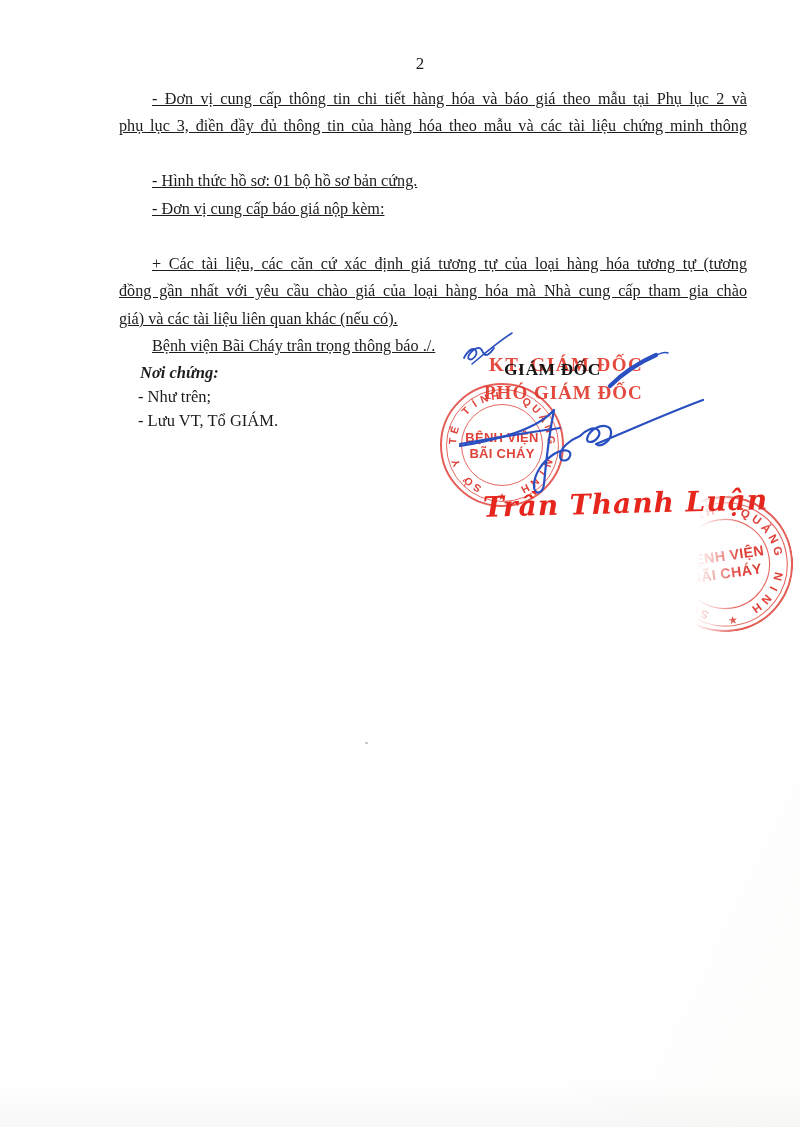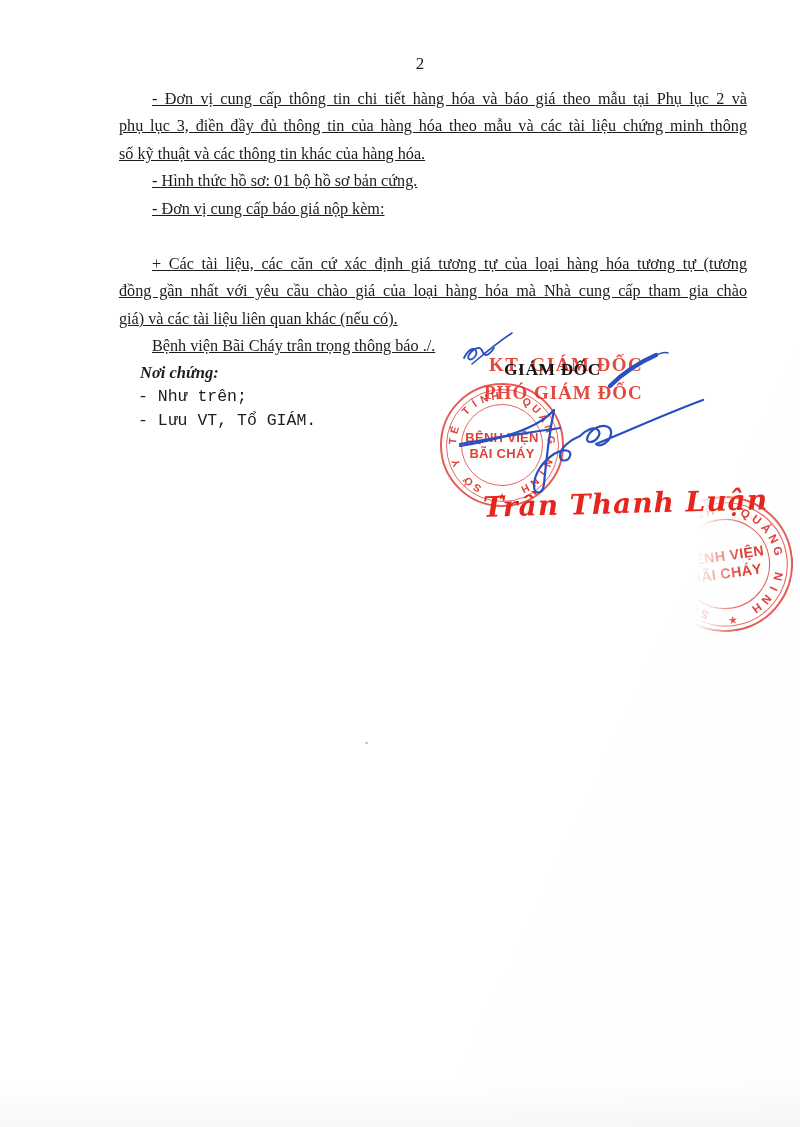--- a/index.html
+++ b/index.html
@@ -8,21 +8,21 @@
   .page-bottom-shade{position:absolute;left:0;right:0;bottom:0;height:46px;background:linear-gradient(180deg,rgba(0,0,0,0) 0%,rgba(110,110,100,0.05) 100%);}
 
   .page-number{position:absolute;top:54px;left:0;width:840px;text-align:center;font-size:17px;}
 
   .line{position:absolute;left:119px;width:628px;height:25px;font-size:16.2px;line-height:23px;overflow:hidden;text-decoration:underline;}
   .line.indent{padding-left:33px;width:595px;}
   .line.justify{text-align:justify;text-align-last:justify;}
   .line.plain{white-space:nowrap;}
 
   .recipients-heading{position:absolute;left:140px;top:363px;font-size:16.5px;font-weight:bold;font-style:italic;white-space:nowrap;}
-  .recipient{position:absolute;left:138px;font-size:16.5px;white-space:nowrap;font-family:Liberation Mono, monospace;}
+  .recipient{position:absolute;left:138px;font-size:16.5px;white-space:nowrap;}
 
   .red-title{position:absolute;font-family:"Liberation Serif",serif;font-weight:bold;color:#e23a2e;white-space:nowrap;opacity:.92;}
   .stamped-kt{left:489px;top:354px;font-size:19px;letter-spacing:1.5px;}
   .printed-title{position:absolute;left:504px;top:359px;font-size:17.5px;font-weight:bold;color:#151515;letter-spacing:.5px;white-space:nowrap;}
   .deputy-title{left:484px;top:382px;font-size:19px;letter-spacing:1px;}
 
   
   .stamp{position:absolute;width:120px;height:120px;border:2px solid rgba(220,49,40,.85);border-radius:50%;color:#dc3128;opacity:.92;}
   .stamp::before{content:"";position:absolute;inset:3.5px;border:1.3px solid rgba(220,49,40,.8);border-radius:50%;}
   .stamp-center-circle{position:absolute;inset:19px;border:1.3px solid rgba(220,49,40,.8);border-radius:50%;display:flex;flex-direction:column;align-items:center;justify-content:center;gap:1px;}
@@ -43,21 +43,20 @@
 </head>
 <body>
 
 <div class="page">
   <div class="page-bottom-shade"></div>
 
   <div class="page-number">2</div>
 
   <div class="line indent justify" style="top:88px">- Đơn vị cung cấp thông tin chi tiết hàng hóa và báo giá theo mẫu tại Phụ lục 2 và</div>
   <div class="line justify" style="top:115px">phụ lục 3, điền đầy đủ thông tin của hàng hóa theo mẫu và các tài liệu chứng minh thông</div>
-  <div class="line plain" style="top:143px">số kỹ thuật và các thông tin khác của hàng hóa.</div>
   <div class="line indent plain" style="top:170px">- Hình thức hồ sơ: 01 bộ hồ sơ bản cứng.</div>
   <div class="line indent plain" style="top:198px">- Đơn vị cung cấp báo giá nộp kèm:</div>
   <div class="line indent justify" style="top:253px">+ Các tài liệu, các căn cứ xác định giá tương tự của loại hàng hóa tương tự (tương</div>
   <div class="line plain" style="top:308px">giá) và các tài liệu liên quan khác (nếu có).</div>
   <div class="line justify" style="top:280px">đồng gần nhất với yêu cầu chào giá của loại hàng hóa mà Nhà cung cấp tham gia chào</div>
   <div class="line indent plain" style="top:335px">Bệnh viện Bãi Cháy trân trọng thông báo ./.</div>
 
   <svg class="ink" style="left:456px;top:328px" width="62" height="40" viewBox="0 0 62 40">
     <path d="M8,30 C12,22 18,18 20,23 C22,27 16,33 13,31 C10,29 16,21 22,20 C27,19 26,27 30,27 C33,27 36,23 38,20" fill="none" stroke="#2a4fc0" stroke-width="1.8" stroke-linecap="round"></path>
     <path d="M16,36 C28,26 42,14 56,5" fill="none" stroke="#2a4fc0" stroke-width="1.6" stroke-linecap="round"></path>

